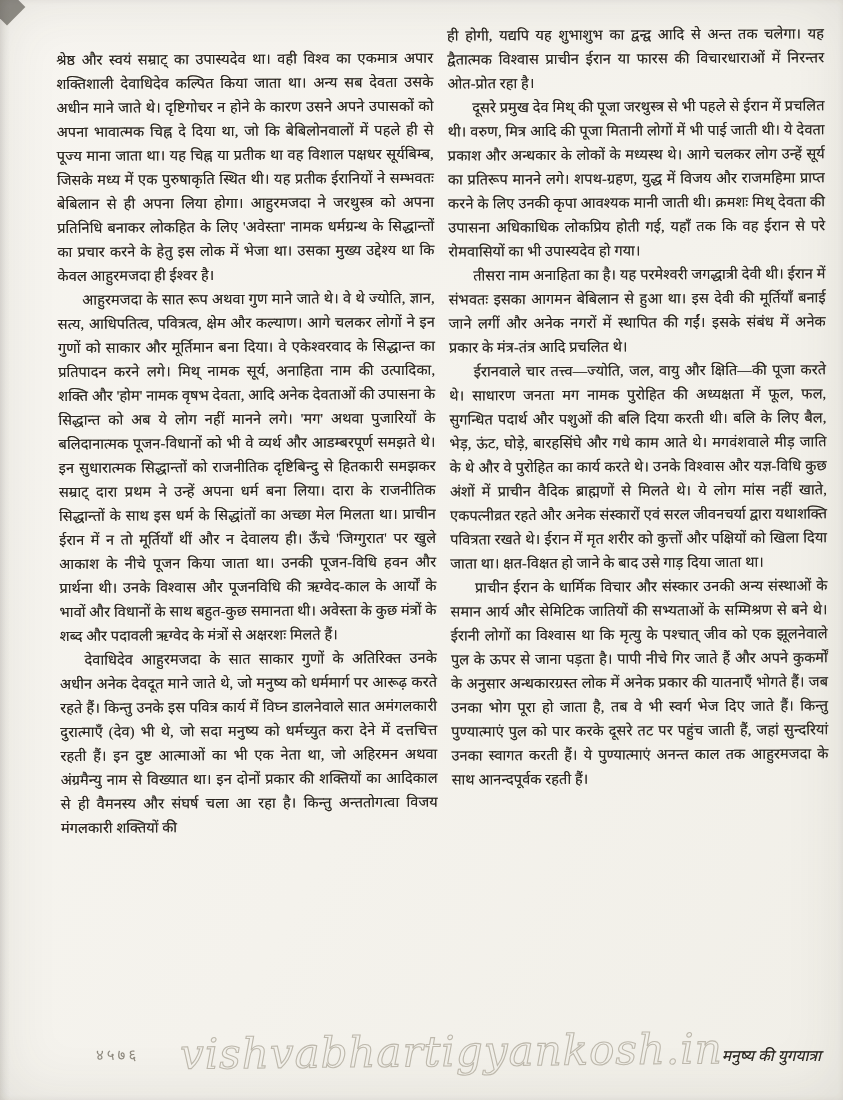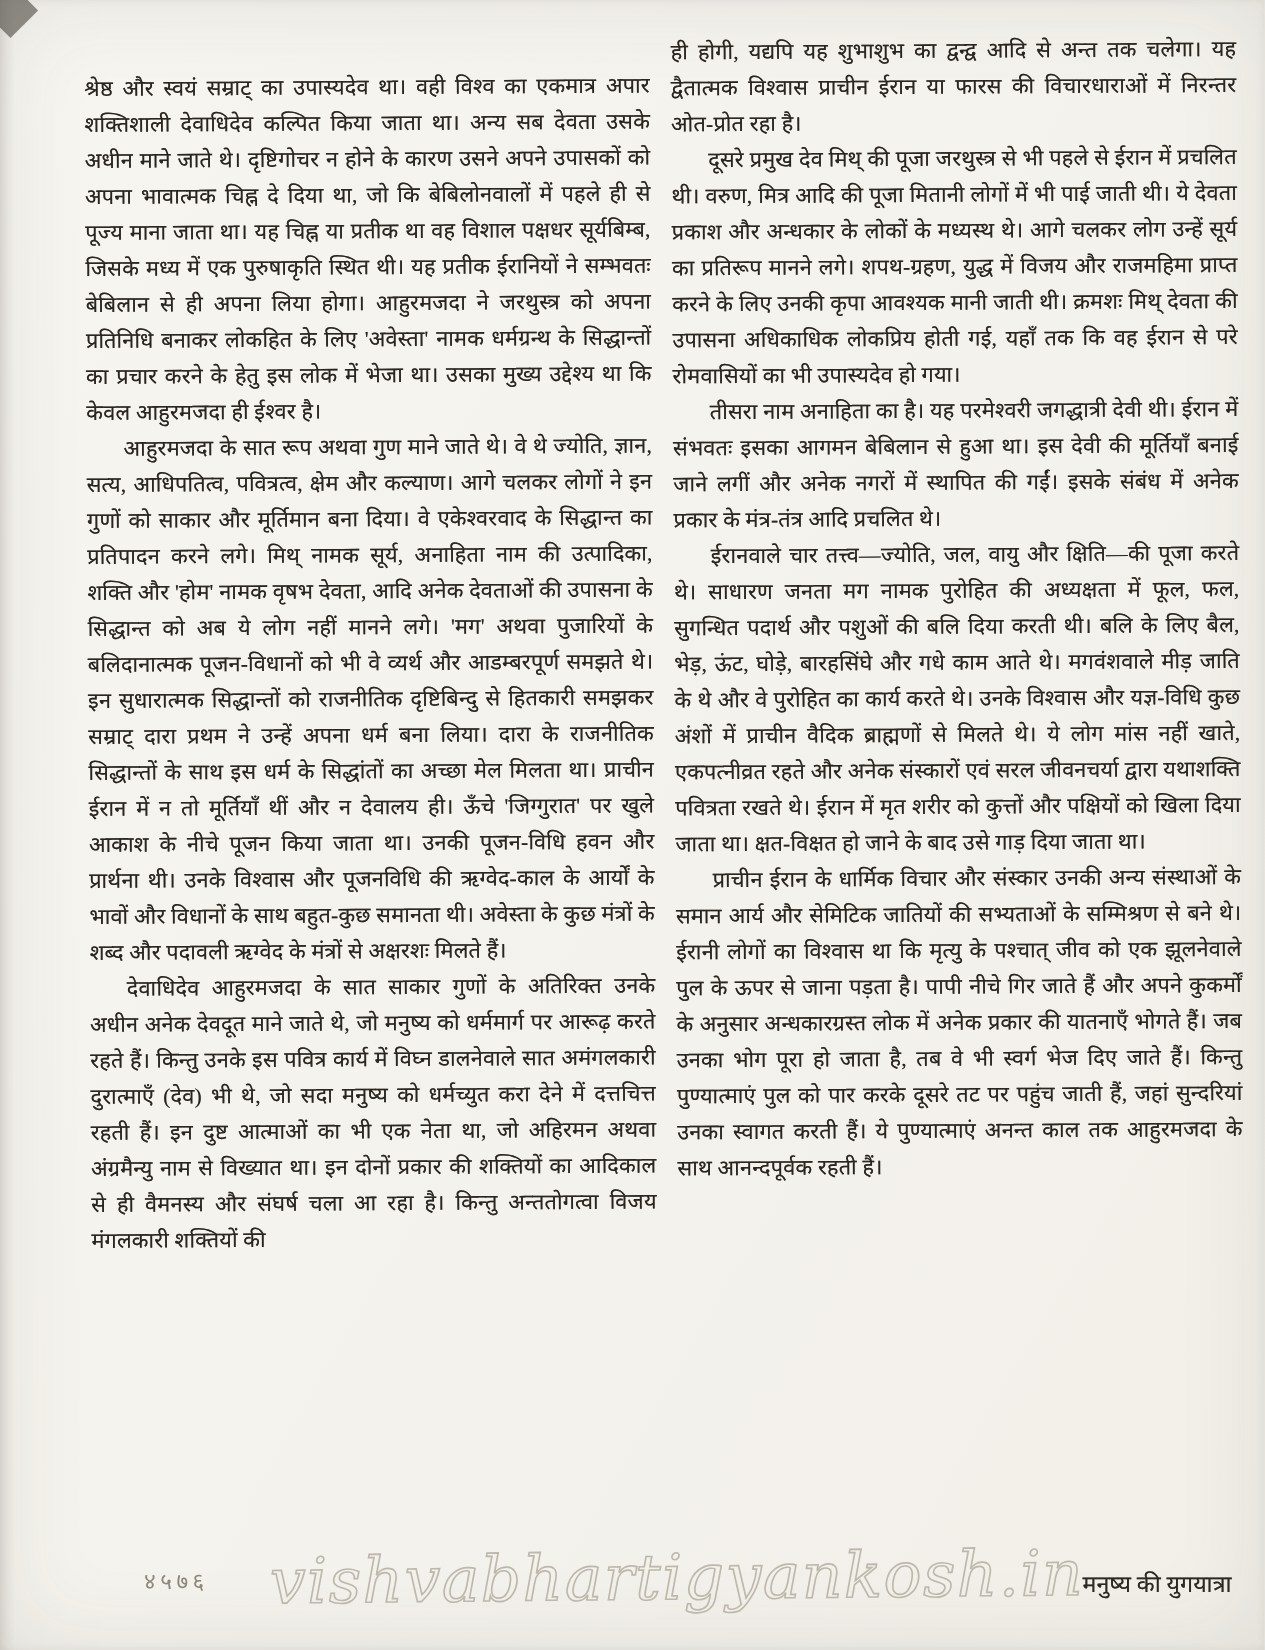--- a/index.html
+++ b/index.html
@@ -58,20 +58,21 @@
     position: absolute; left: 96px; bottom: 14px;
     font-size: 15px;
     color: #8d887d;
     letter-spacing: 3px;
   }
   .book-title {
     position: absolute; right: 22px; bottom: 12px;
     font-size: 15.5px;
     color: #2c2822;
     text-shadow: 0 0 0.4px rgba(41,37,31,0.5);
+    font-style: italic;
   }
   .watermark {
     position: absolute; left: 180px; bottom: 2px;
     font-size: 42px;
     font-style: italic;
     font-family: "DejaVu Serif", "Liberation Serif", serif;
     color: transparent;
     -webkit-text-stroke: 1.1px #bdb8ac;
     letter-spacing: 1px;
     transform: rotate(-0.6deg);

